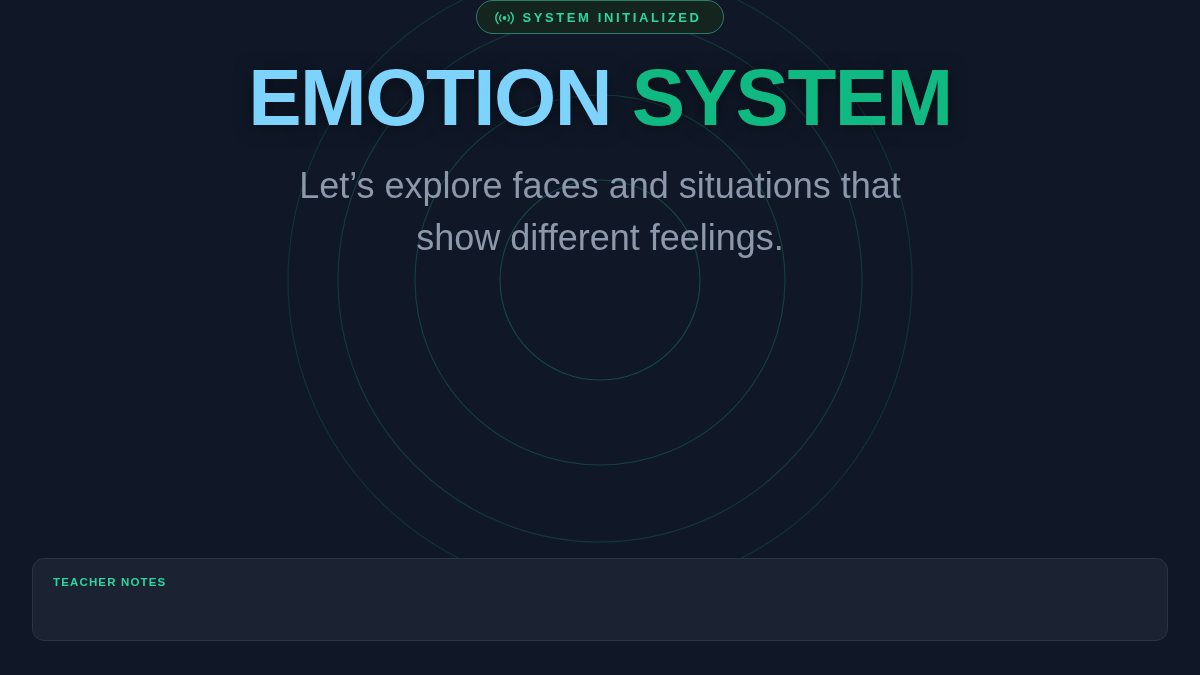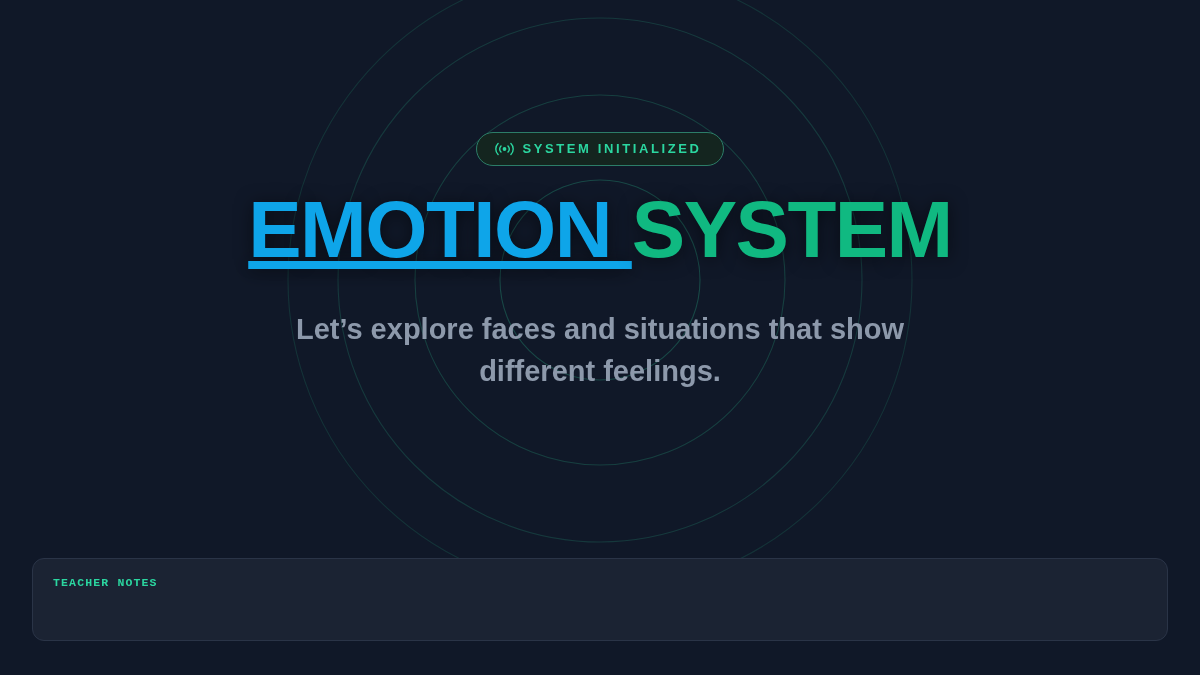--- a/index.html
+++ b/index.html
@@ -37,21 +37,20 @@
   
   #hero {
     position: absolute;
     left: 0;
     top: 0;
     width: 1200px;
     height: 540px;
     display: flex;
     flex-direction: column;
     align-items: center;
-    justify-content: center;
     z-index: 3;
   }
 
   
   #status-badge {
     display: inline-flex;
     align-items: center;
     gap: 9px;
     height: 34px;
     padding: 0 22px 0 18px;
@@ -79,32 +78,32 @@
   #slide-title {
     font-size: 80px;
     font-weight: bold;
     line-height: 1;
     letter-spacing: -1.5px;
     white-space: nowrap;
     margin: 0 0 22px 0;
     text-align: center;
     text-shadow: 0 2px 18px rgba(0,0,0,0.55);
   }
-  .title-primary { color: #0ea5e9; text-decoration: underline; }
+  .title-primary { color: #7dd3fc; }
   .title-accent  { color: #10B981; }
 
   
   #slide-subtitle {
     color: #8D99AB;
-    font-size: 29px;
-    font-weight: bold;
+    font-size: 36px;
+    font-weight: normal;
     line-height: 1.45;
     text-align: center;
     max-width: 640px;
-    margin: 16px;
+    margin: 0;
   }
 
   
   #teacher-notes-panel {
     position: absolute;
     left: 32px;
     top: 558px;
     width: 1136px;
     height: 83px;
     box-sizing: border-box;
@@ -114,21 +113,20 @@
     padding: 18px 20px 0 20px;
     z-index: 4;
   }
   #teacher-notes-label {
     color: #2BD6A0;
     font-size: 11.5px;
     font-weight: bold;
     letter-spacing: 1.15px;
     line-height: 1;
     margin-bottom: 29px;
-    font-family: Liberation Mono, monospace;
   }
   #teacher-notes-body {
     color: #EDF1F7;
     font-size: 16.5px;
     font-weight: normal;
     line-height: 1.3;
     white-space: nowrap;
   }
 </style>
 </head>

